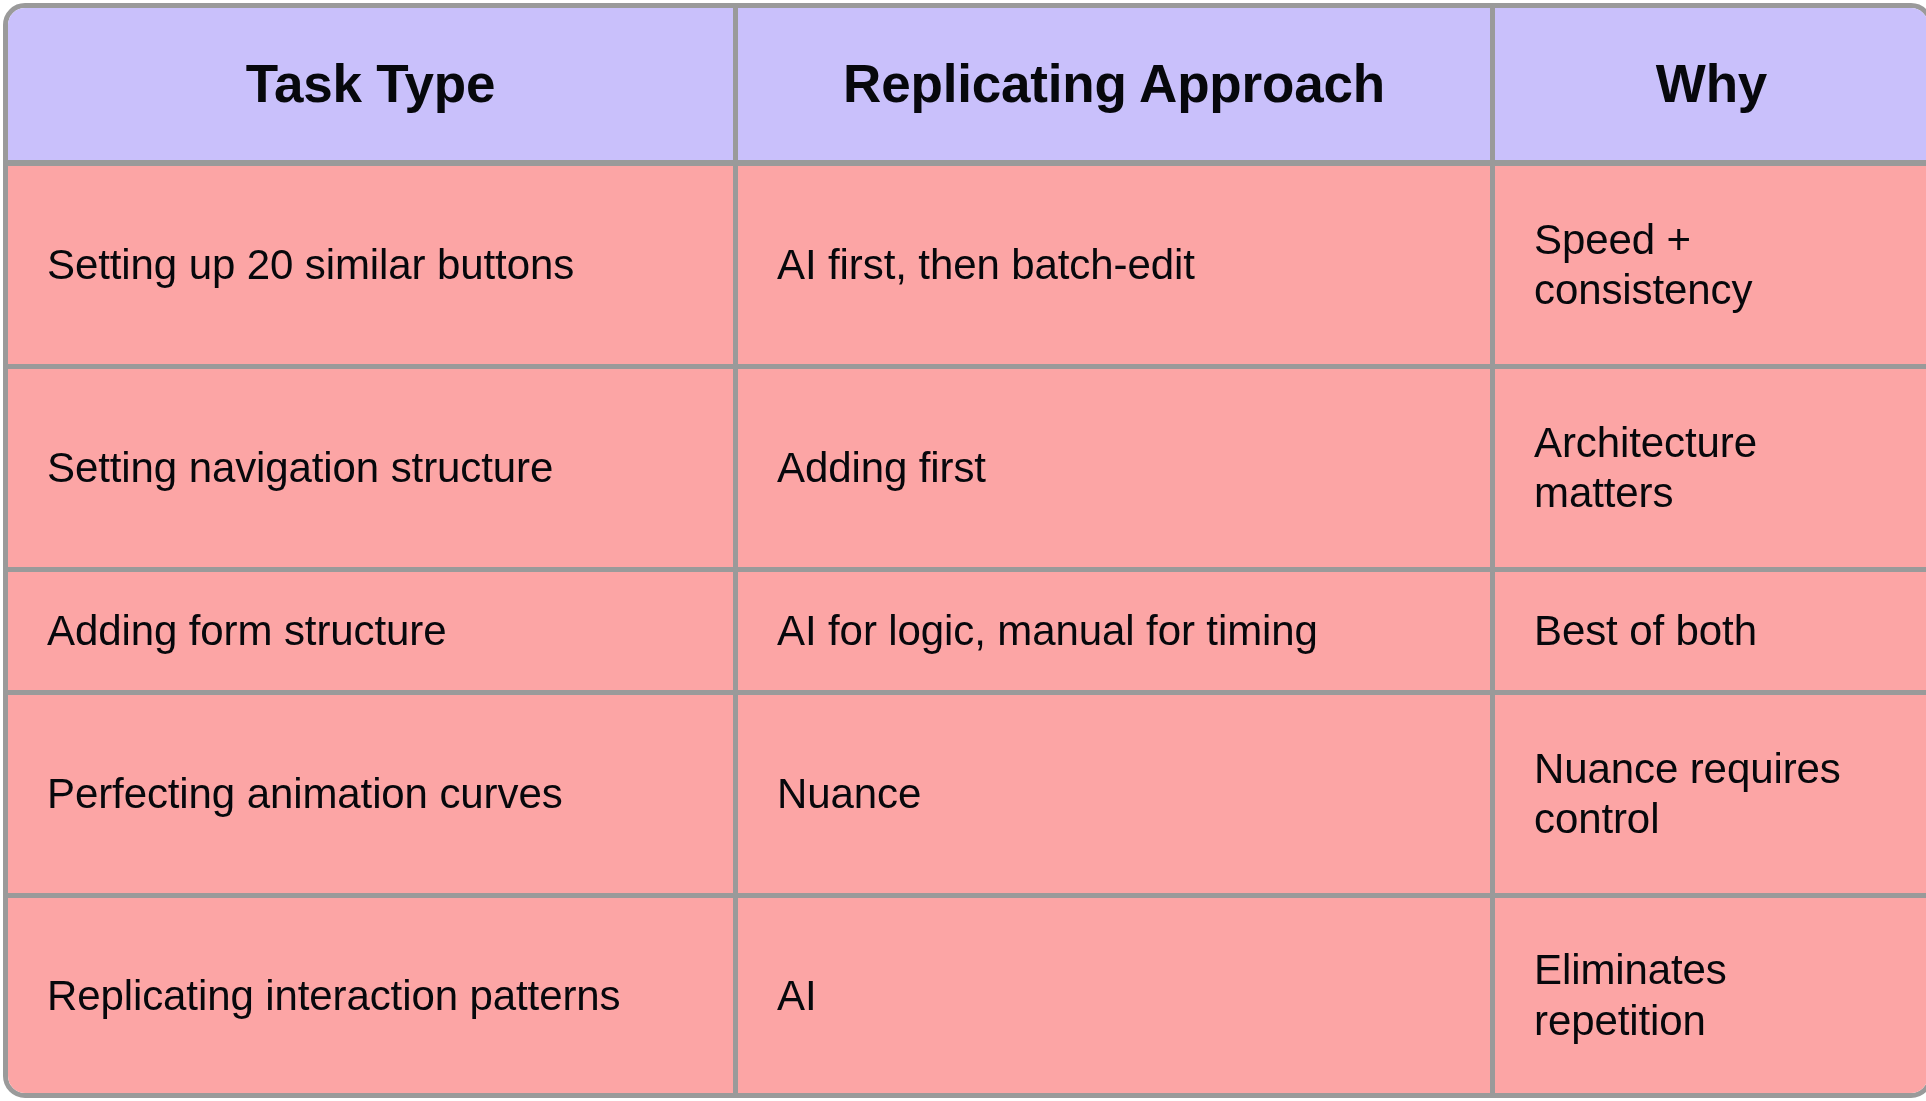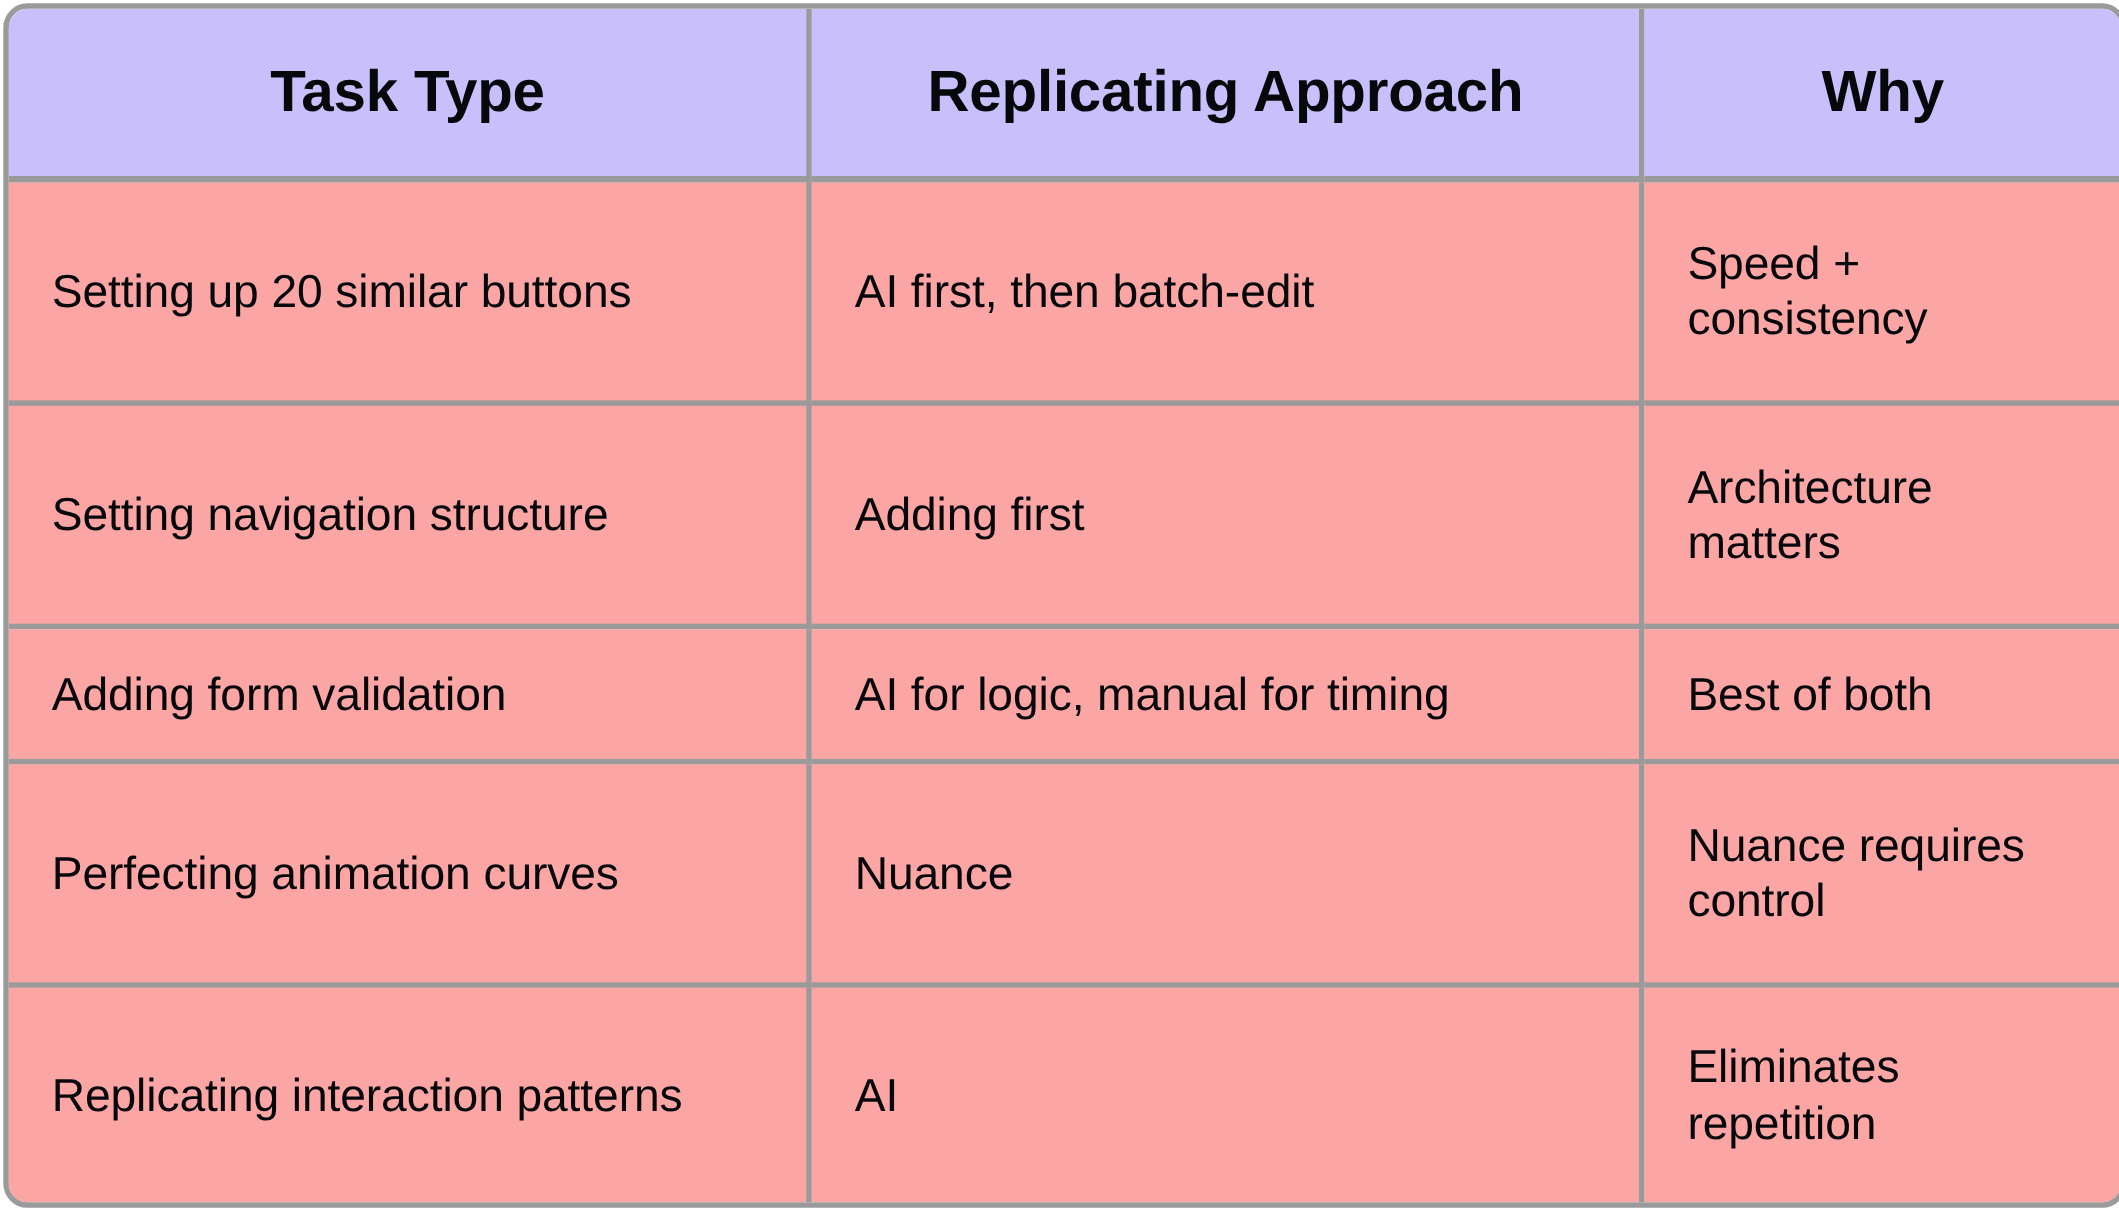--- a/index.html
+++ b/index.html
@@ -110,21 +110,21 @@
         <td class="col-task">Setting up 20 similar buttons</td>
         <td class="col-approach">AI first, then batch-edit</td>
         <td class="col-why">Speed + consistency</td>
       </tr>
       <tr>
         <td class="col-task">Setting navigation structure</td>
         <td class="col-approach">Adding first</td>
         <td class="col-why">Architecture matters</td>
       </tr>
       <tr>
-        <td class="col-task">Adding form validation</td>
+        <td class="col-task">Adding form structure</td>
         <td class="col-approach">AI for logic, manual for timing</td>
         <td class="col-why">Best of both</td>
       </tr>
       <tr>
         <td class="col-task">Perfecting animation curves</td>
         <td class="col-approach">Nuance</td>
         <td class="col-why">Nuance requires control</td>
       </tr>
       <tr>
         <td class="col-task">Replicating interaction patterns</td>

